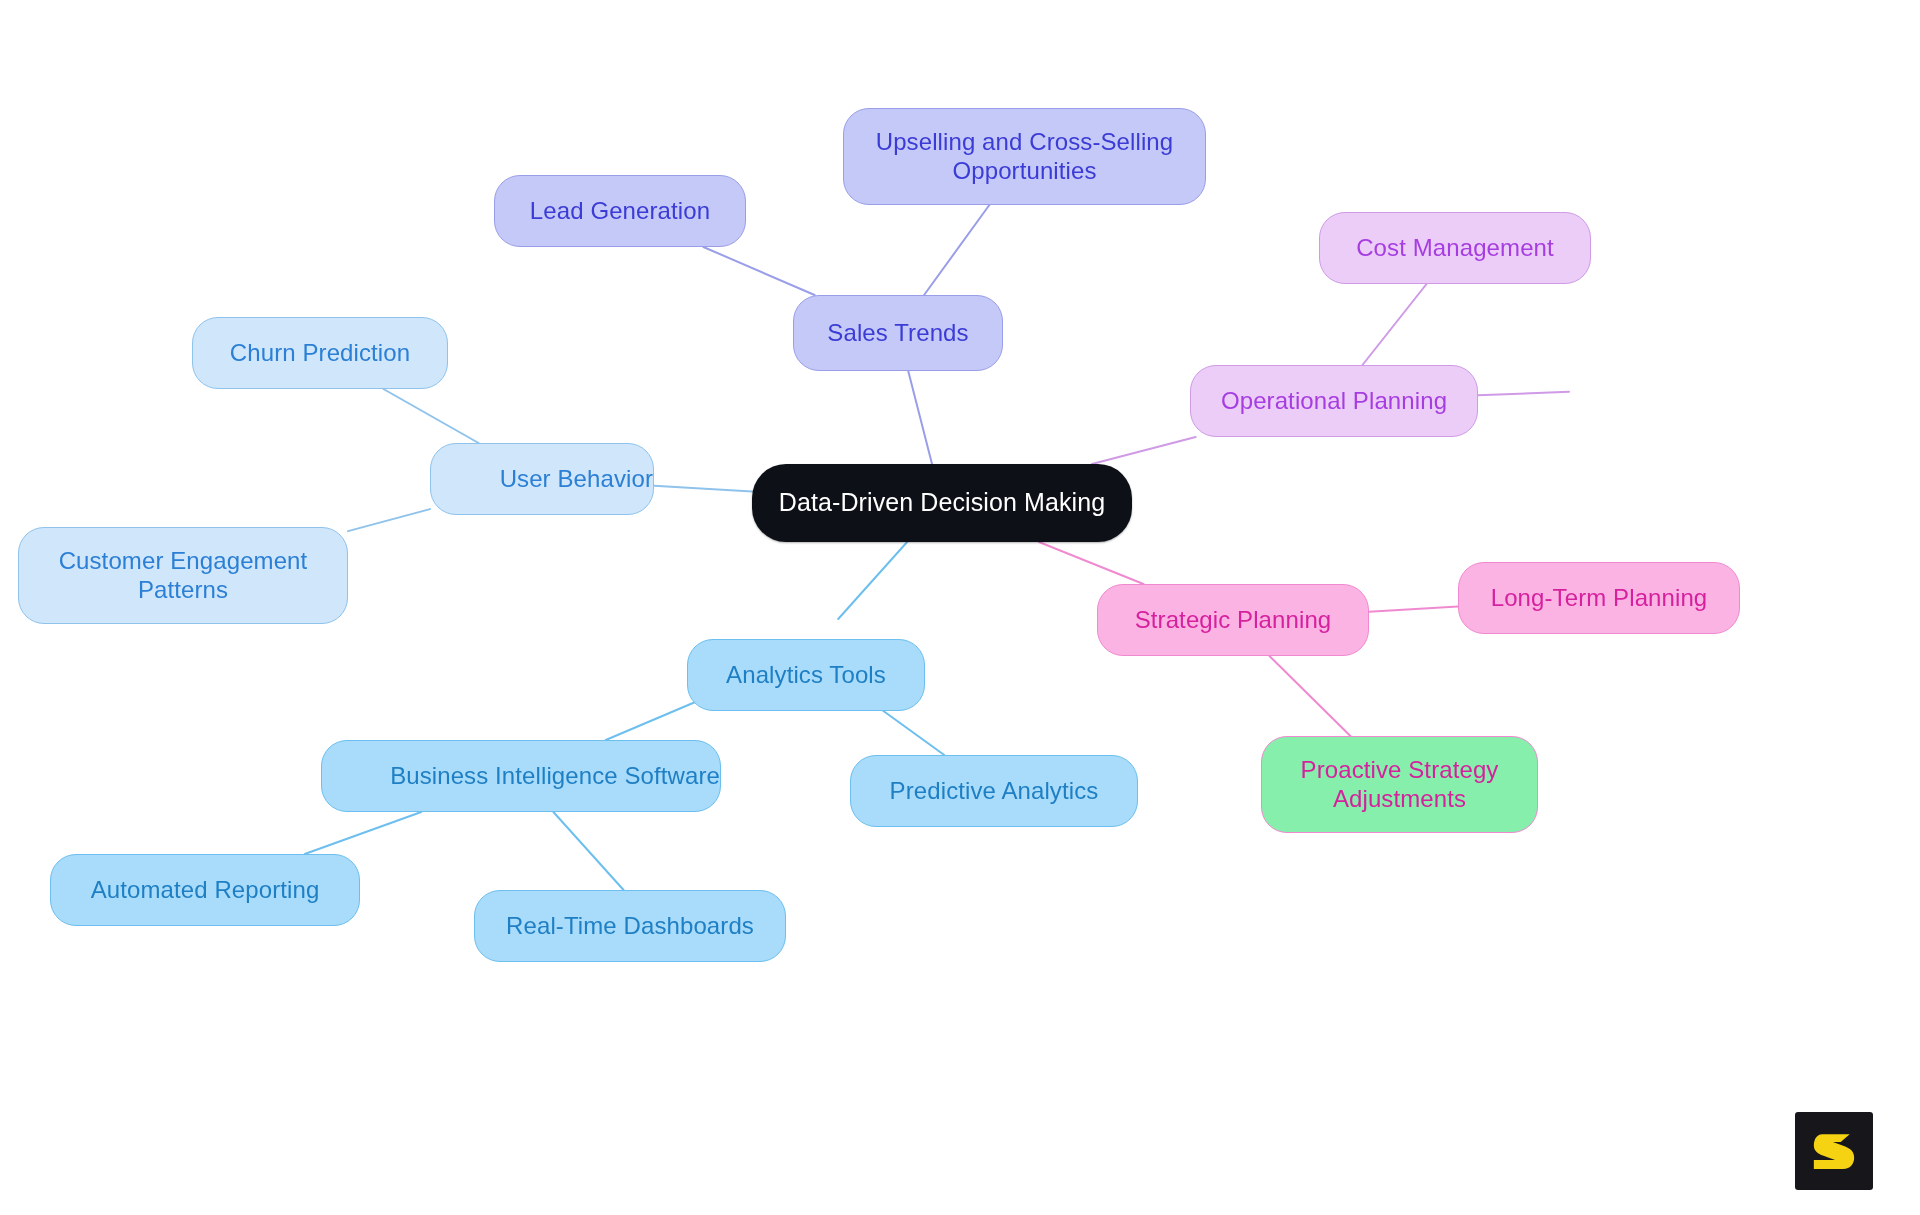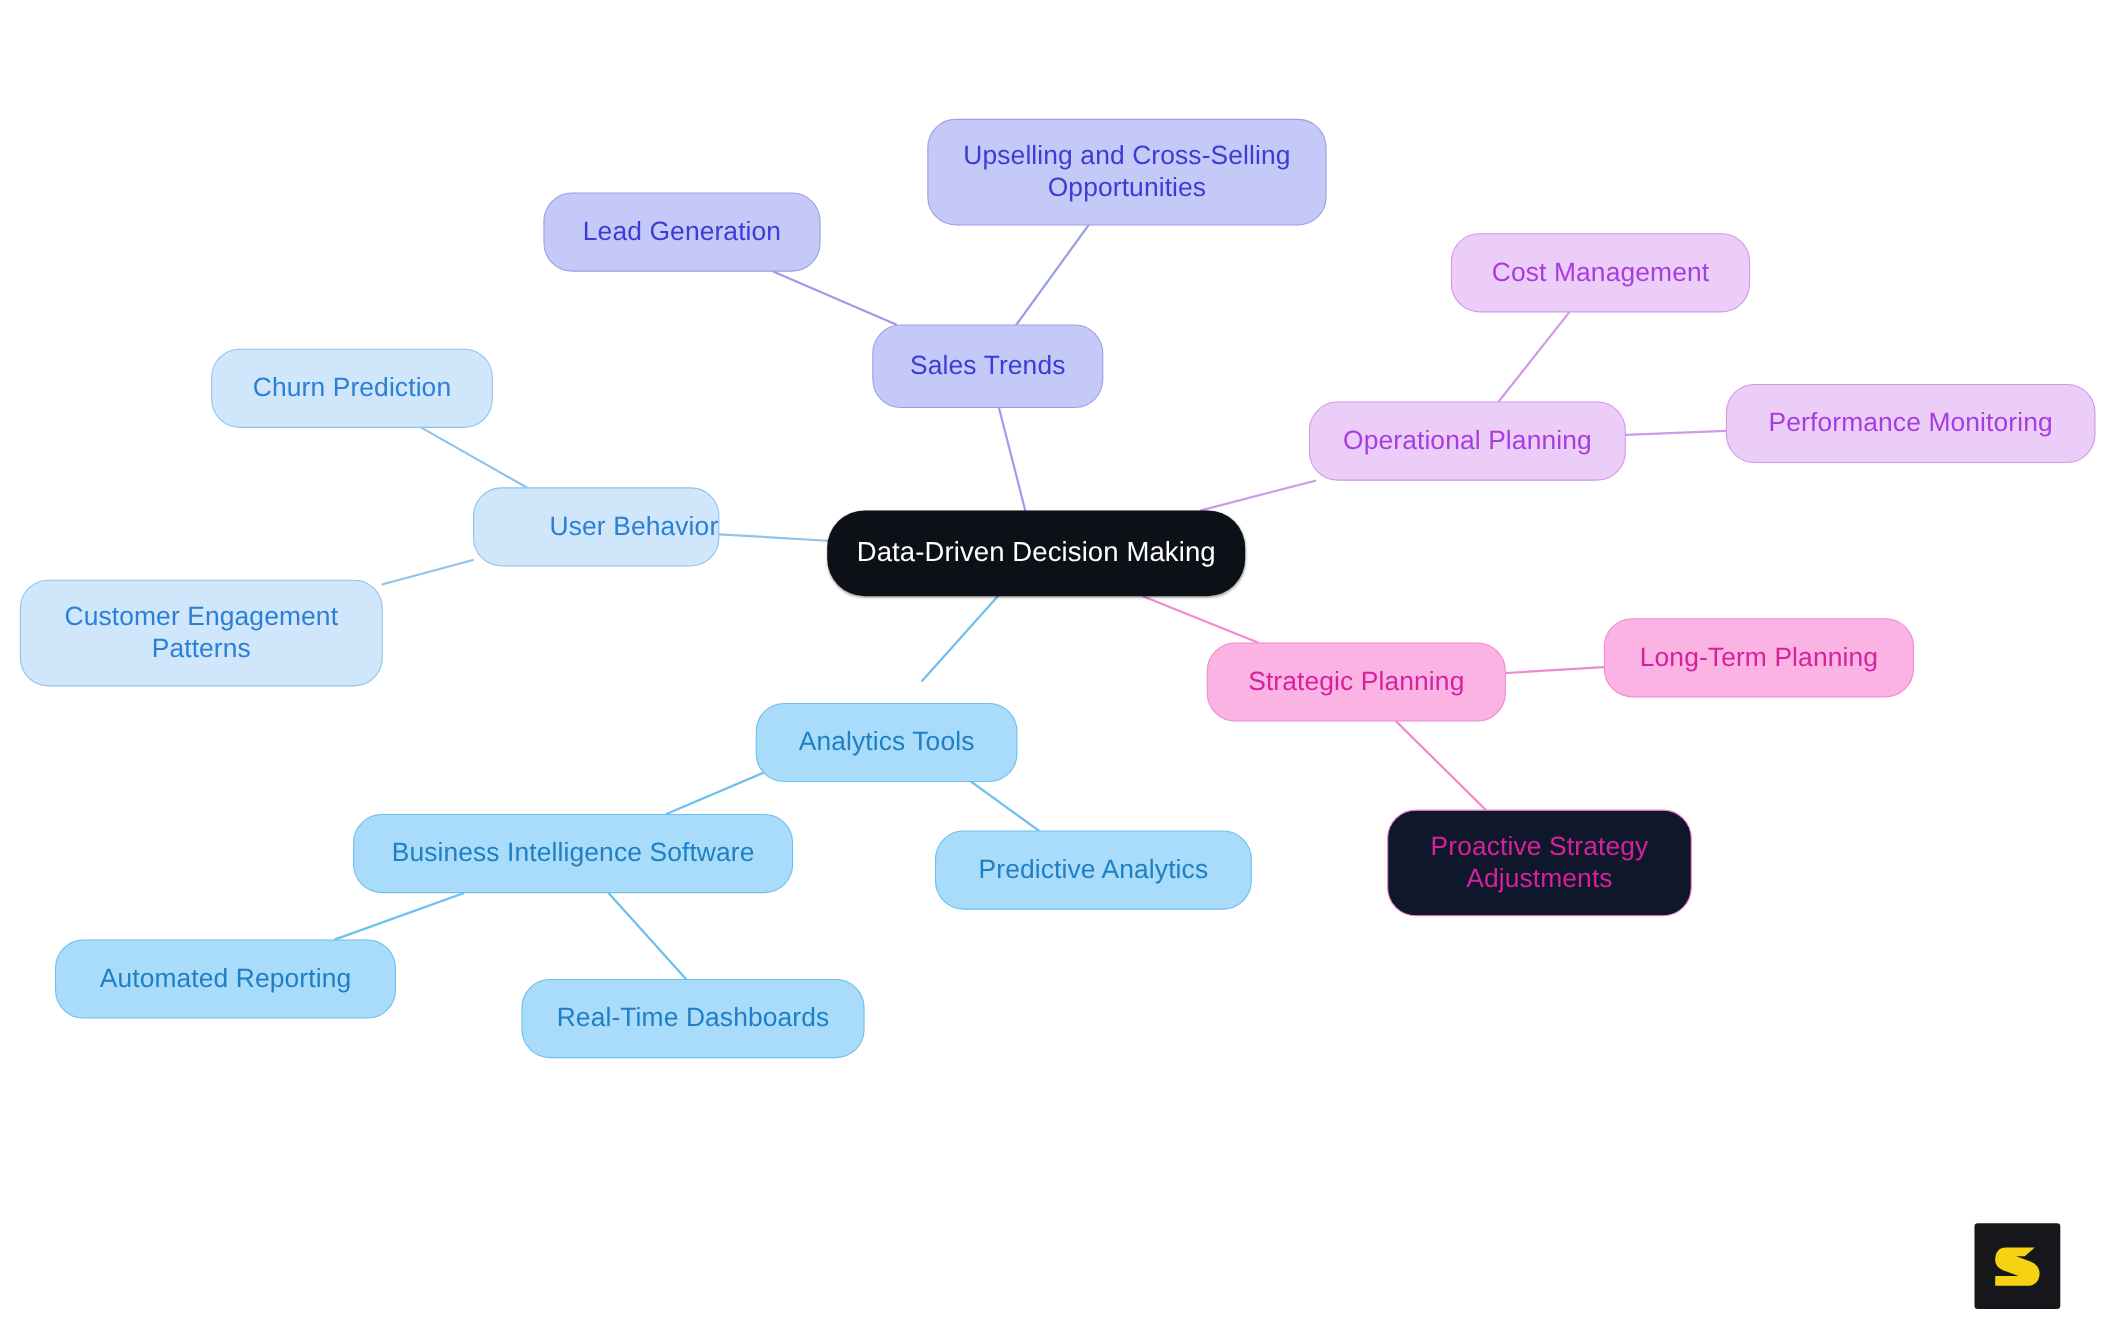--- a/index.html
+++ b/index.html
@@ -105,21 +105,21 @@
 
   <div class="node" style="left: 18px; top: 527px; width: 330px; height: 97px; background: rgb(207, 230, 251); color: rgb(43, 127, 212); border-color: rgb(143, 195, 236); font-size: 24px;">
     <span>Customer Engagement
 Patterns</span>
   </div>
 
   <div class="node" style="left: 687px; top: 619px; width: 238px; height: 72px; background: rgb(168, 220, 250); color: rgb(31, 127, 196); border-color: rgb(108, 191, 238); font-size: 24px; margin-top: 20px;">
     <span>Analytics Tools</span>
   </div>
 
-  <div class="node" style="left: 321px; top: 740px; width: 400px; height: 72px; background: rgb(168, 220, 250); color: rgb(31, 127, 196); border-color: rgb(108, 191, 238); font-size: 24px;">
+  <div class="node" style="left: 321px; top: 740px; width: 400px; height: 72px; background: rgb(168, 220, 250); color: rgb(31, 127, 196); border-color: rgb(108, 191, 238); font-size: 24px; justify-content: flex-end;">
     <span>Business Intelligence Software</span>
   </div>
 
   <div class="node" style="left: 50px; top: 854px; width: 310px; height: 72px; background: rgb(168, 220, 250); color: rgb(31, 127, 196); border-color: rgb(108, 191, 238); font-size: 24px;">
     <span>Automated Reporting</span>
   </div>
 
   <div class="node" style="left: 474px; top: 890px; width: 312px; height: 72px; background: rgb(168, 220, 250); color: rgb(31, 127, 196); border-color: rgb(108, 191, 238); font-size: 24px;">
     <span>Real-Time Dashboards</span>
   </div>
@@ -129,33 +129,30 @@
   </div>
 
   <div class="node" style="left: 1190px; top: 365px; width: 288px; height: 72px; background: rgb(236, 205, 248); color: rgb(166, 61, 224); border-color: rgb(207, 154, 230); font-size: 24px;">
     <span>Operational Planning</span>
   </div>
 
   <div class="node" style="left: 1319px; top: 212px; width: 272px; height: 72px; background: rgb(236, 205, 248); color: rgb(166, 61, 224); border-color: rgb(207, 154, 230); font-size: 24px;">
     <span>Cost Management</span>
   </div>
 
-  <div class="node" style="left: 1569px; top: 349px; width: 336px; height: 72px; background: rgb(236, 205, 248); color: rgb(166, 61, 224); border-color: rgb(207, 154, 230); font-size: 24px;">
-    <span>Performance Monitoring</span>
-  </div>
 
   <div class="node" style="left: 1097px; top: 584px; width: 272px; height: 72px; background: rgb(251, 179, 228); color: rgb(214, 33, 158); border-color: rgb(240, 138, 208); font-size: 24px;">
     <span>Strategic Planning</span>
   </div>
 
   <div class="node" style="left: 1458px; top: 562px; width: 282px; height: 72px; background: rgb(251, 179, 228); color: rgb(214, 33, 158); border-color: rgb(240, 138, 208); font-size: 24px;">
     <span>Long-Term Planning</span>
   </div>
 
-  <div class="node" style="left: 1261px; top: 736px; width: 277px; height: 97px; background: #0f172a; color: rgb(214, 33, 158); border-color: rgb(240, 138, 208); font-size: 24px;">
+  <div class="node" style="left: 1261px; top: 736px; width: 277px; height: 97px; background: #86efac; color: rgb(214, 33, 158); border-color: rgb(240, 138, 208); font-size: 24px;">
     <span>Proactive Strategy
 Adjustments</span>
   </div>
 
   <div class="logo" style="left: 1795px; top: 1112px; width: 78px; height: 78px; background: rgb(23, 22, 27);">
     <svg viewBox="0 0 100 100" width="56" height="56">
       <path d="M78 20 L30 20 C16 20 14 34 14 40 C14 49 20 54 30 58 L52 66 L14 66 L14 82 L66 82 C80 82 86 72 86 62 C86 52 80 46 70 42 L48 34 L62 34 Z" fill="#f5d312"></path>
     </svg>
   </div>
 

